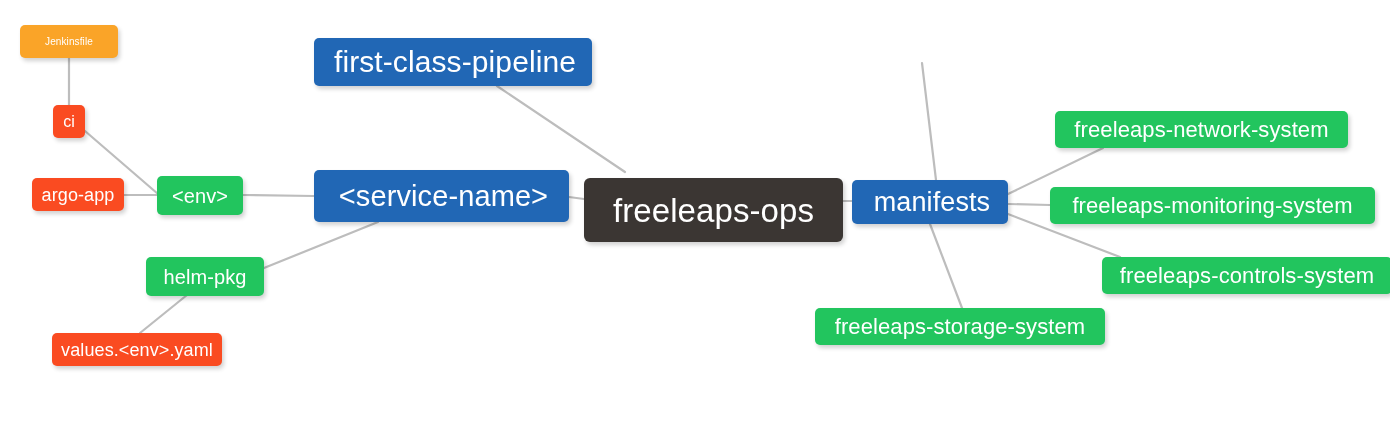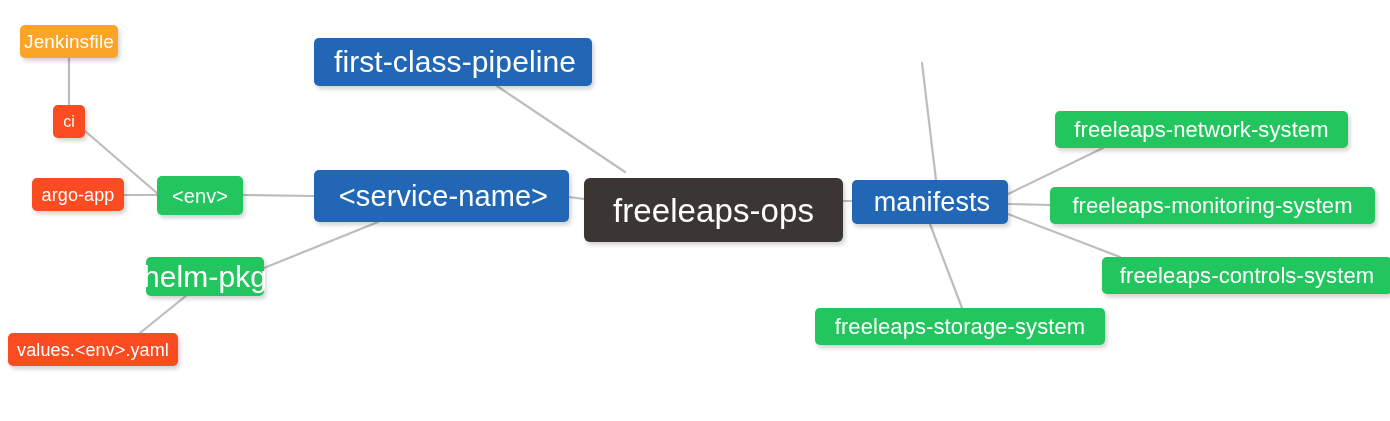--- a/index.html
+++ b/index.html
@@ -46,26 +46,26 @@
   }
   .node.blue   { background: #2167b5; padding-left: 16px; }
   .node.green  { background: #22c55e; }
   .node.orange { background: #faa428; }
   .node.red    { background: #fa4b21; }
 
   .n-fcp        { font-size: 30px; }
   .n-service    { font-size: 29px; }
   .n-manifests  { font-size: 27px; }
   .n-env        { font-size: 20px; }
-  .n-helm       { font-size: 30px; }
+  .n-helm       { font-size: 20px; }
   .n-sys        { font-size: 22px; }
-  .n-jenkins    { font-size: 19px; }
+  .n-jenkins    { font-size: 10px; }
   .n-ci         { font-size: 16px; }
   .n-argo       { font-size: 18px; }
-  .n-values     { font-size: 18px; }
+  .n-values     { font-size: 18px; margin-left: 44px; }
 </style>
 </head>
 <body>
 
 <div id="canvas">
 
   <svg id="edge-layer" viewBox="0 0 1390 421" xmlns="http://www.w3.org/2000/svg">
     <g fill="none" stroke="#bdbdbd" stroke-width="2.2" stroke-linecap="round">
 
       <path d="M 69,58 L 69,106"></path>

